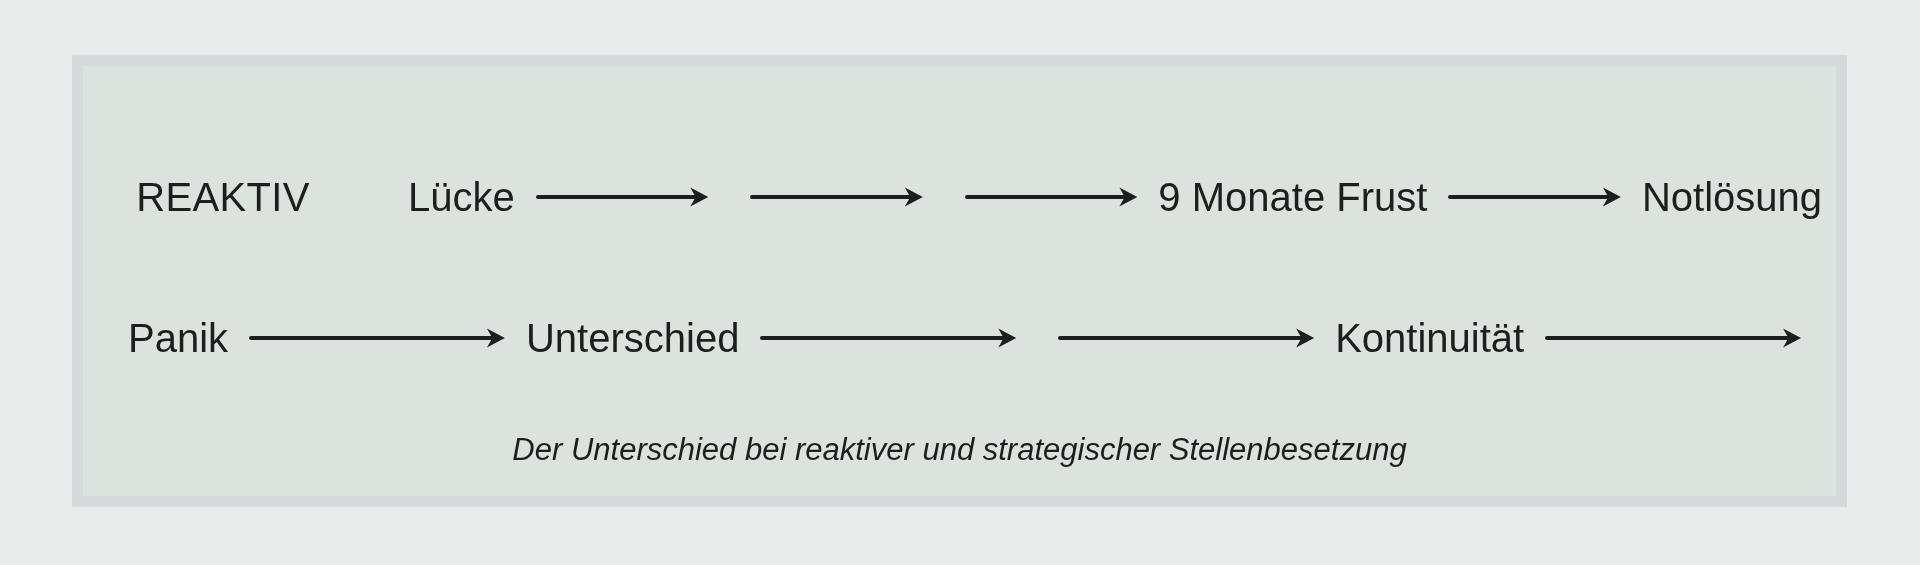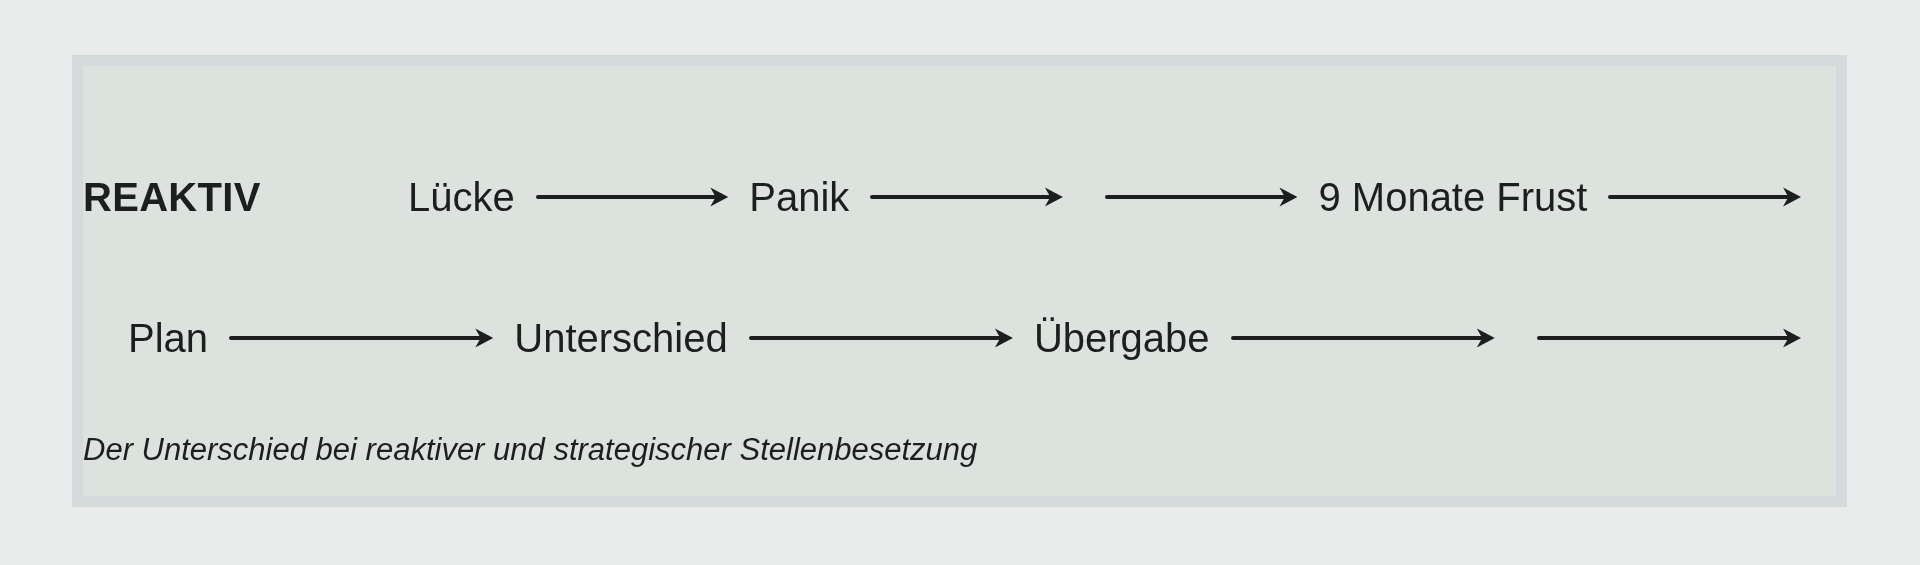--- a/index.html
+++ b/index.html
@@ -18,22 +18,22 @@
     background: var(--panelBg, #dce3de);
   }
   .row {
     display: flex; align-items: center;
     height: 48px; font-size: 40px; line-height: 48px;
   }
   .row--reaktiv     { margin-top: 107px; }
   .row--strategisch { margin-top: 93px; }
   .row-label {
     flex: 0 0 280px; width: 280px;
-    text-align: left;
-    font-weight: 700;
+    text-align: center;
+    font-weight: 400;
     letter-spacing: 0.3px;
     white-space: nowrap;
   }
   .flow {
     flex: 1 1 auto;
     display: flex; align-items: center;
     margin-left: 45px; padding-right: 14px;
     min-width: 0;
   }
   .step { white-space: nowrap; }
@@ -51,50 +51,51 @@
   }
   .arrow::after {
     content: "";
     position: absolute; right: 0; top: 50%;
     margin-top: -10px; width: 18px; height: 20px;
     background: var(--text, #1d1f1e);
     clip-path: polygon(0 2%, 100% 50%, 0 98%, 30% 50%);
   }
   .caption {
     margin-top: 70px;
+    text-align: center;
     font-style: italic;
     font-size: 31px; line-height: 36px;
     color: var(--text, #1d1f1e);
   }
 </style>
 </head>
 <body>
 
 <div class="panel">
 
   <div class="row row--reaktiv">
     <div class="row-label">REAKTIV</div>
     <div class="flow">
       <span class="step">Lücke</span>
       <span class="arrow"></span>
-      <span class="step">Panik</span>
       <span class="arrow"></span>
       <span class="arrow"></span>
       <span class="step">9 Monate Frust</span>
       <span class="arrow"></span>
+      <span class="step">Notlösung</span>
     </div>
   </div>
 
   <div class="row row--strategisch">
     <div class="flow">
-      <span class="step">Plan</span>
+      <span class="step">Panik</span>
       <span class="arrow"></span>
       <span class="step">Unterschied</span>
       <span class="arrow"></span>
-      <span class="step">Übergabe</span>
       <span class="arrow"></span>
+      <span class="step">Kontinuität</span>
       <span class="arrow"></span>
     </div>
   </div>
 
   <div class="caption">Der Unterschied bei reaktiver und strategischer Stellenbesetzung</div>
 
 </div>
 
 </body></html>

